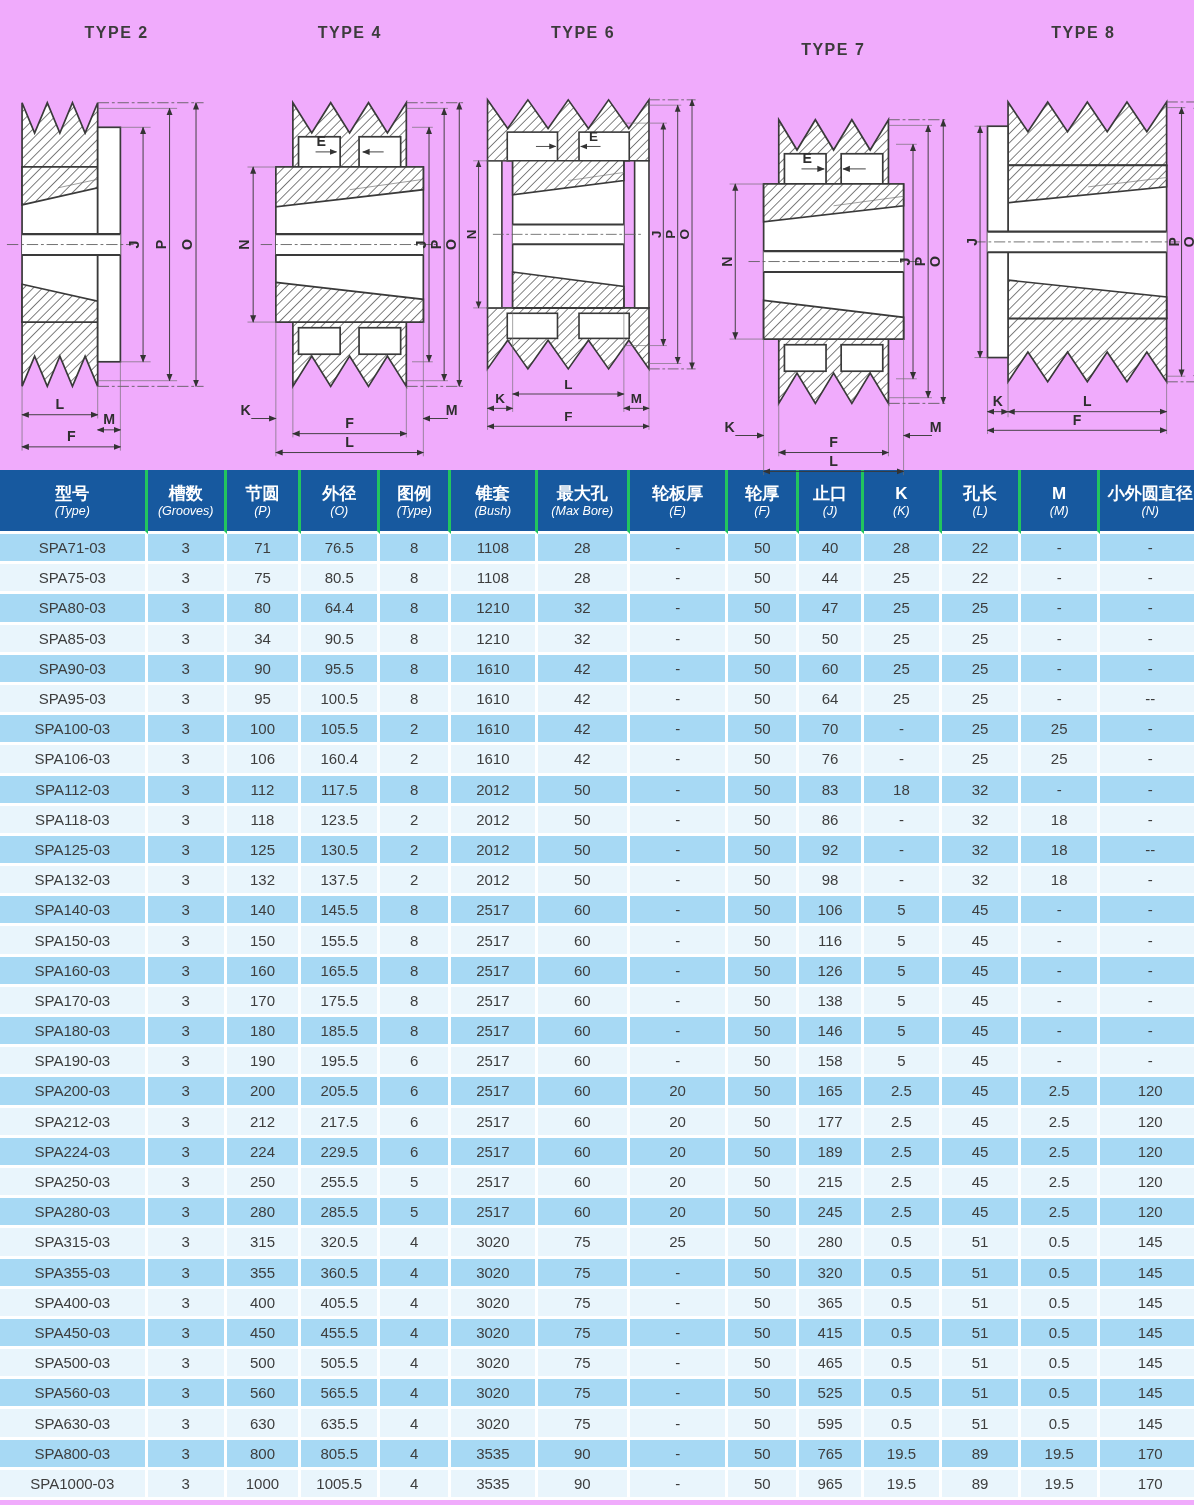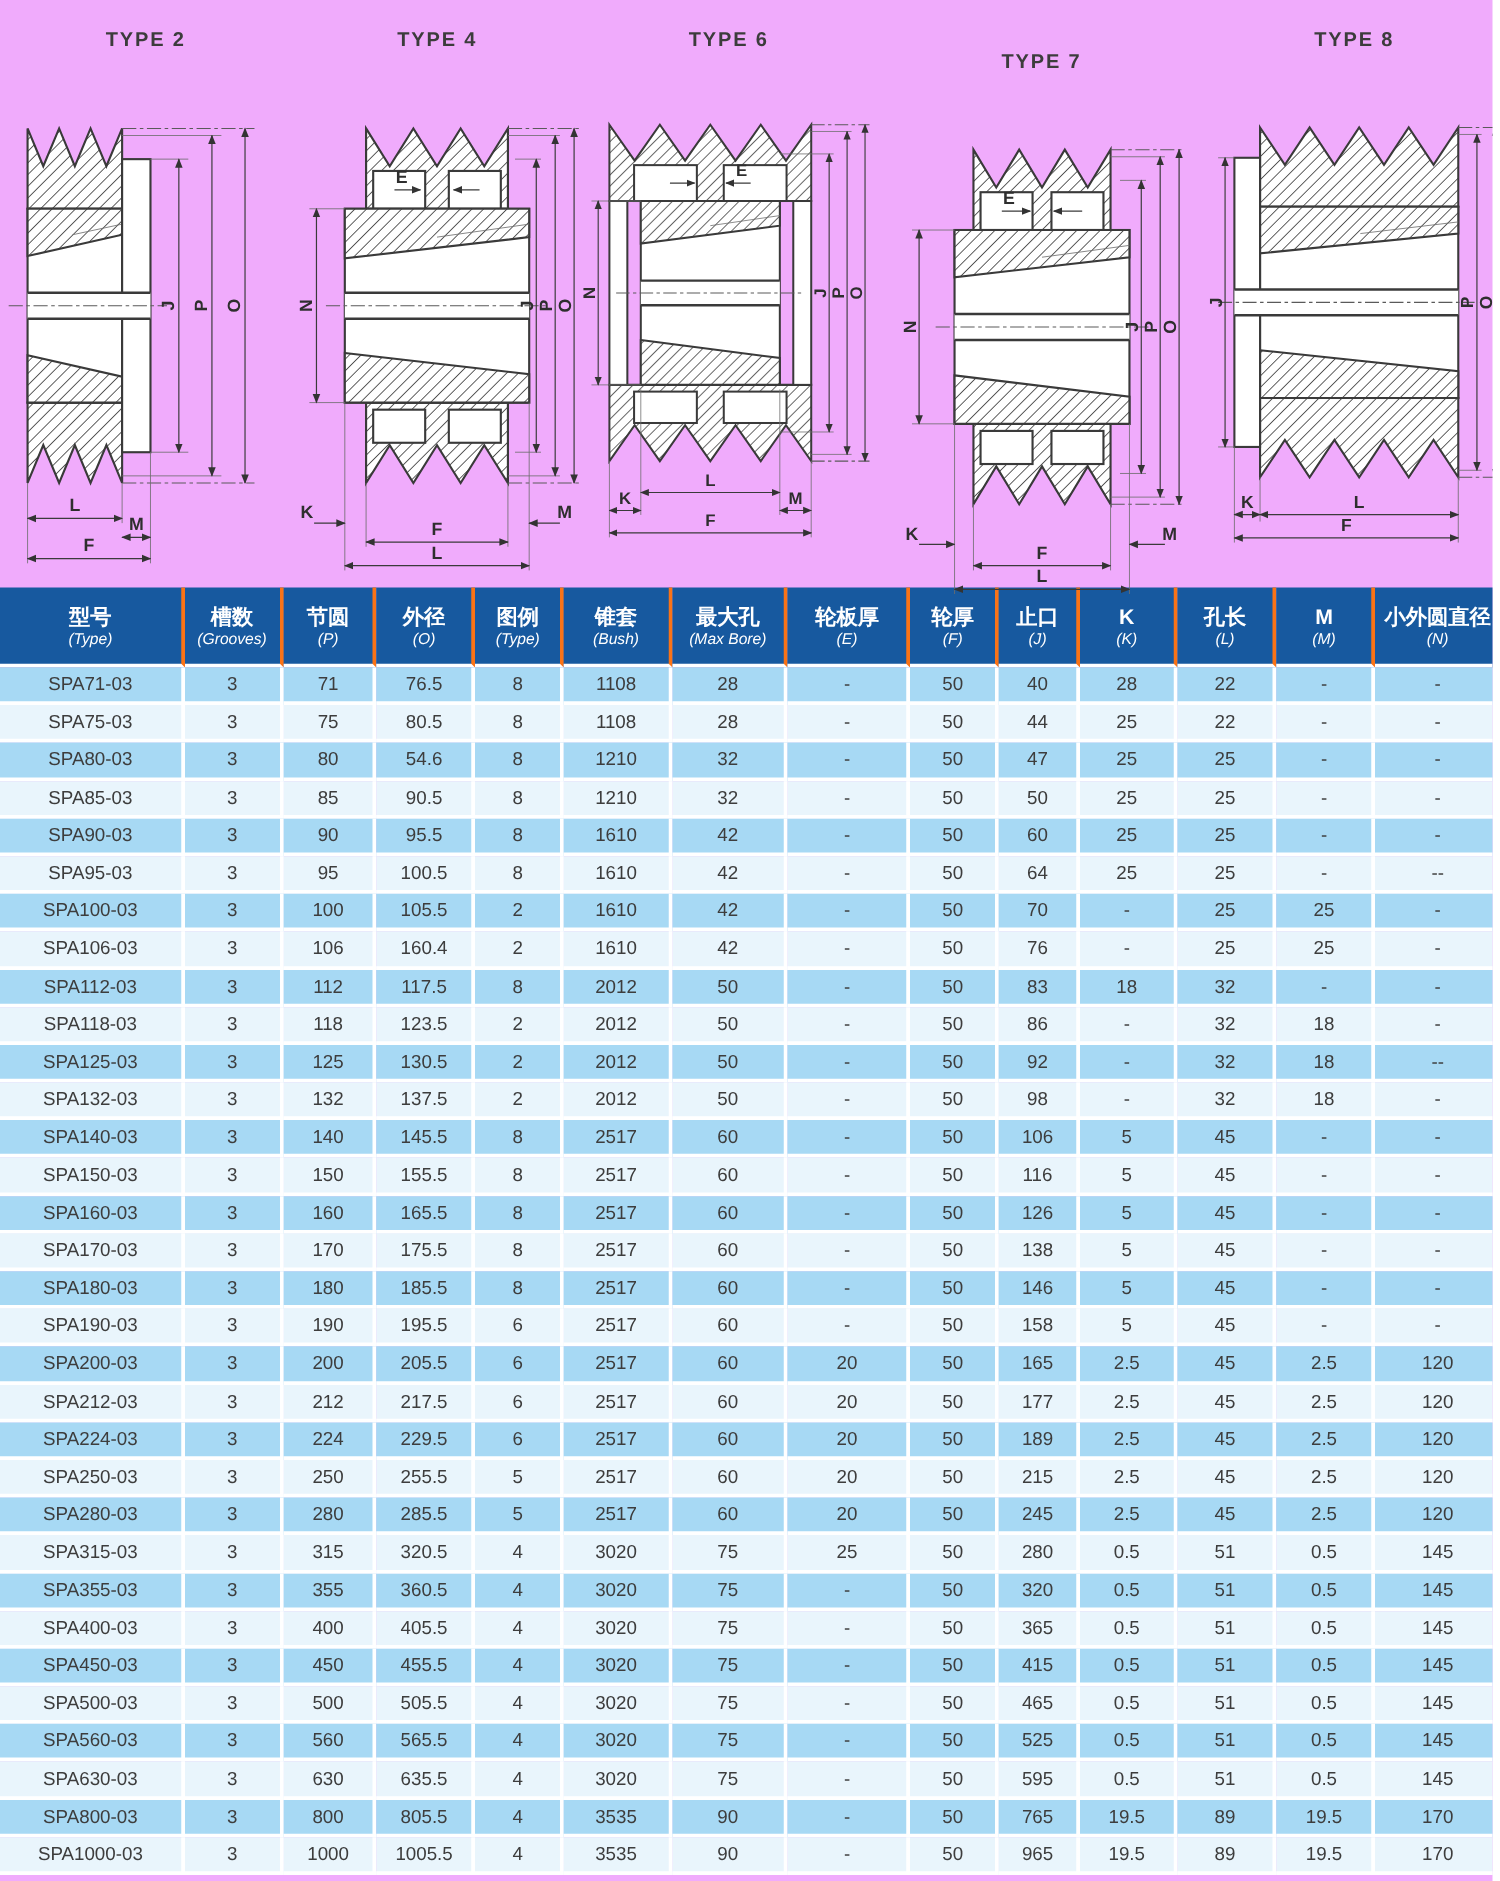--- a/index.html
+++ b/index.html
@@ -15,21 +15,21 @@
   .ol{fill:#fff;stroke:#3a3a3a;stroke-width:1.8;}
   .ht{fill:url(#hch);stroke:#3a3a3a;stroke-width:1.8;}
   .bore{stroke:#3a3a3a;stroke-width:2.2;}
   .dim{stroke:#3a3a3a;stroke-width:1;fill:none;}
   .ext{stroke:#6d6d6d;stroke-width:0.7;}
   .cl{stroke:#5a5a5a;stroke-width:0.9;fill:none;stroke-dasharray:12 3 3 3;}
   .dl{font-family:"Liberation Sans",sans-serif;font-size:15px;font-weight:bold;fill:#2e2e2e;}
   
   .spec{width:1200px;border-collapse:separate;border-spacing:0;table-layout:fixed;}
   .spec th{background:#17599f;color:#fff;height:61px;padding:0;vertical-align:middle;
-           border-right:3px solid #f97316;border-bottom:3px solid #fff;font-weight:normal;}
+           border-right:3px solid #22c55e;border-bottom:3px solid #fff;font-weight:normal;}
   .spec th:last-child,.spec td:last-child{border-right:none;}
   .spec .zh{font-size:17px;font-weight:bold;line-height:21px;}
   .spec .en{font-size:12.5px;line-height:15px;font-style:italic;}
   .spec td{height:27.2px;padding:0;text-align:center;font-size:15px;color:#3d3d3d;
            border-right:3px solid #fff;border-bottom:3px solid #fff;}
   .spec tbody tr:nth-child(odd) td{background:#a7d9f4;}
   .spec tbody tr:nth-child(even) td{background:#e9f5fc;}
 </style>
 </head>
 <body>
@@ -386,36 +386,36 @@
           <td>44</td>
           <td>25</td>
           <td>22</td>
           <td>-</td>
           <td>-</td>
         </tr>
         <tr>
           <td>SPA80-03</td>
           <td>3</td>
           <td>80</td>
-          <td>54.6</td>
+          <td>64.4</td>
           <td>8</td>
           <td>1210</td>
           <td>32</td>
           <td>-</td>
           <td>50</td>
           <td>47</td>
           <td>25</td>
           <td>25</td>
           <td>-</td>
           <td>-</td>
         </tr>
         <tr>
           <td>SPA85-03</td>
           <td>3</td>
-          <td>85</td>
+          <td>34</td>
           <td>90.5</td>
           <td>8</td>
           <td>1210</td>
           <td>32</td>
           <td>-</td>
           <td>50</td>
           <td>50</td>
           <td>25</td>
           <td>25</td>
           <td>-</td>

